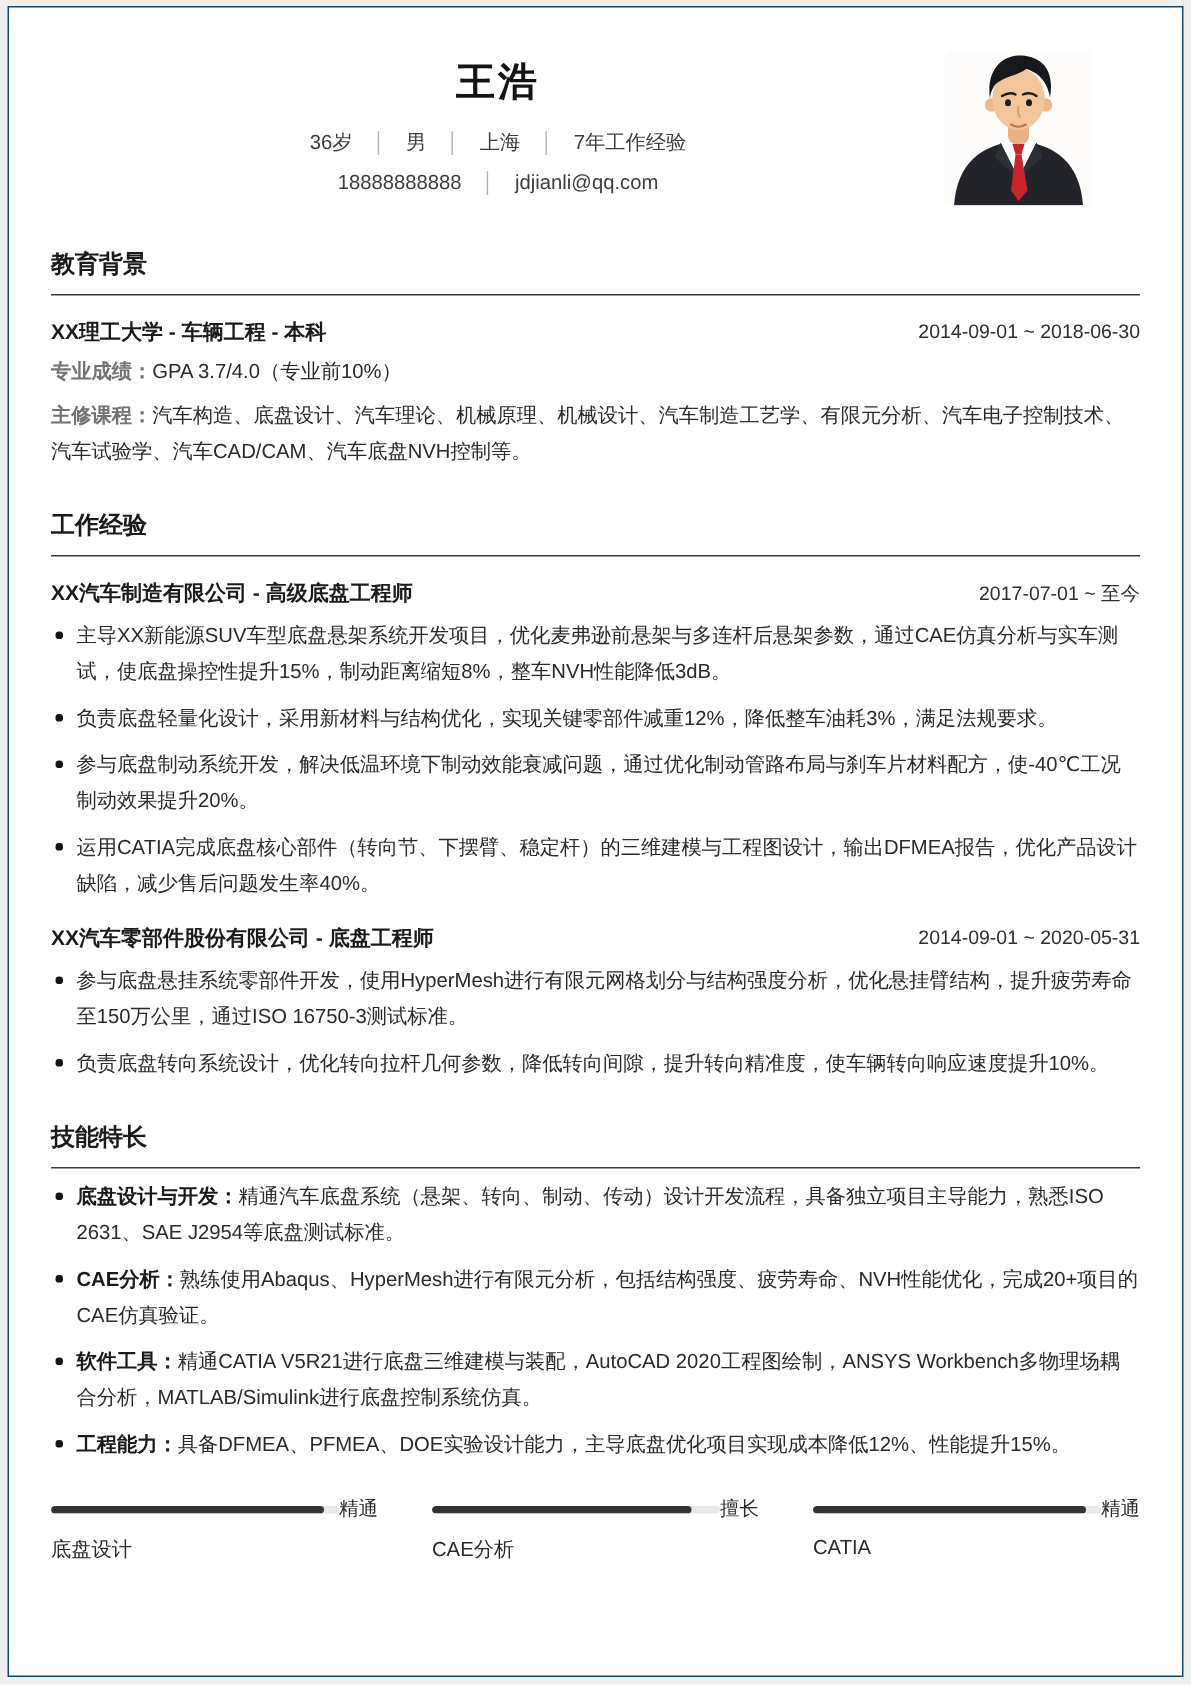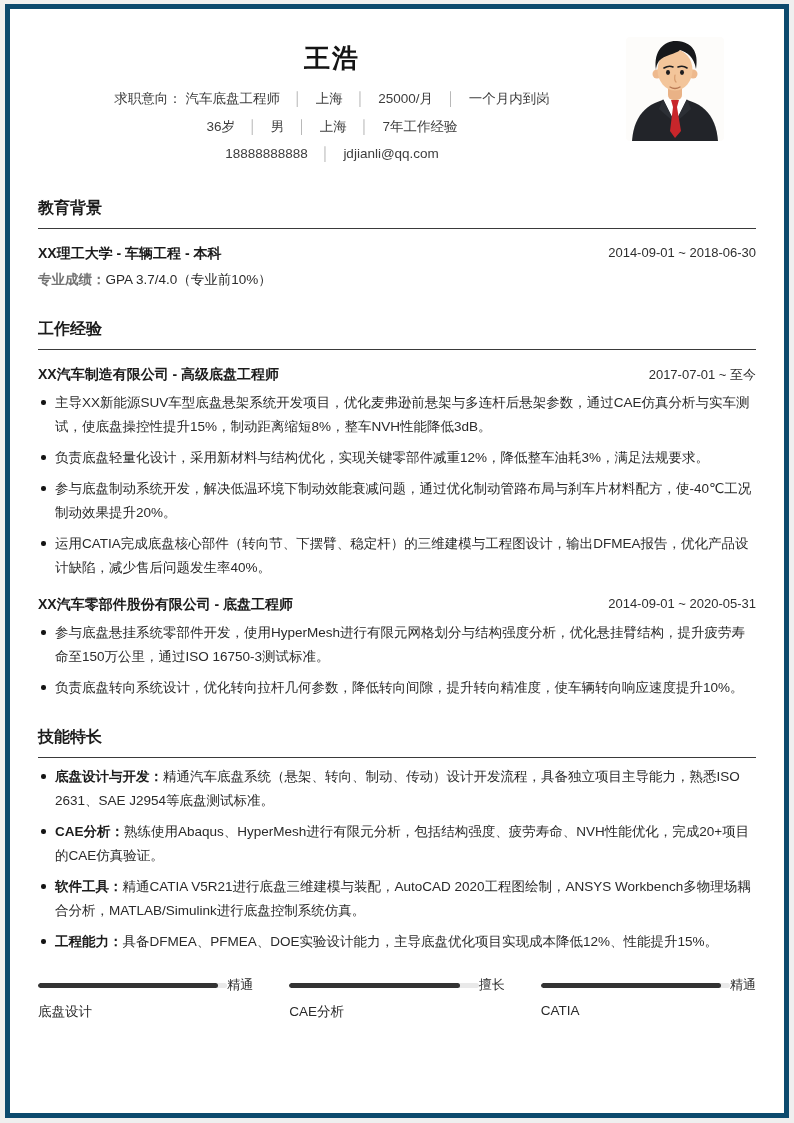--- a/index.html
+++ b/index.html
@@ -1,20 +1,20 @@
 <!DOCTYPE html>
 <html><head>
 <meta charset="utf-8">
 <style>
   html, body { margin:0; padding:0; background:#efefef; }
   body { font-family:"Liberation Sans","DejaVu Sans",sans-serif; color:#2a2a2a; }
 
   .page {
     width:784px; height:1114px; margin:4px auto 0; background:#ffffff;
-    border:5px solid #0c4a6e; box-sizing:border-box;
+    border:1px solid #0c4a6e; box-sizing:border-box;
     padding:0 28px; position:relative; overflow:hidden;
   }
 
   
   .header { display:flex; align-items:flex-start; padding-top:26px; }
   .header-left { flex:1; text-align:center; }
   .name { font-size:26px; font-weight:bold; color:#141414; margin:6px 0 14px; letter-spacing:2px; }
   .header-line { font-size:13.5px; color:#3d3d3d; margin:10px 0; }
   .sep { color:#b3b3b3; margin:0 10px; font-size:13px; }
   .photo { width:98px; height:104px; margin:2px 32px 0 0; flex:0 0 auto; border-radius:4px; overflow:hidden; }
@@ -55,30 +55,20 @@
 </style>
 </head>
 <body>
 
 <div class="page">
 
   <div class="header">
     <div class="header-left">
       <div class="name">王浩</div>
 
-      <div class="header-line">
-        <span>求职意向：</span>
-        <span>汽车底盘工程师</span>
-        <span class="sep">│</span>
-        <span>上海</span>
-        <span class="sep">│</span>
-        <span>25000/月</span>
-        <span class="sep">│</span>
-        <span>一个月内到岗</span>
-      </div>
 
       <div class="header-line">
         <span>36岁</span>
         <span class="sep">│</span>
         <span>男</span>
         <span class="sep">│</span>
         <span>上海</span>
         <span class="sep">│</span>
         <span>7年工作经验</span>
       </div>
@@ -126,20 +116,23 @@
   </div>
 
   <div>
     <div class="section-title">教育背景</div>
     <div class="entry-head">
       <span class="entry-title">XX理工大学 - 车辆工程 - 本科</span>
       <span class="entry-date">2014-09-01 ~ 2018-06-30</span>
     </div>
     <div class="info-row">
       <span class="info-label">专业成绩：</span><span>GPA 3.7/4.0（专业前10%）</span>
+    </div>
+    <div class="info-row">
+      <span class="info-label">主修课程：</span><span>汽车构造、底盘设计、汽车理论、机械原理、机械设计、汽车制造工艺学、有限元分析、汽车电子控制技术、汽车试验学、汽车CAD/CAM、汽车底盘NVH控制等。</span>
     </div>
   </div>
 
   <div>
     <div class="section-title">工作经验</div>
 
     <div>
       <div class="entry-head">
         <span class="entry-title">XX汽车制造有限公司 - 高级底盘工程师</span>
         <span class="entry-date">2017-07-01 ~ 至今</span>

